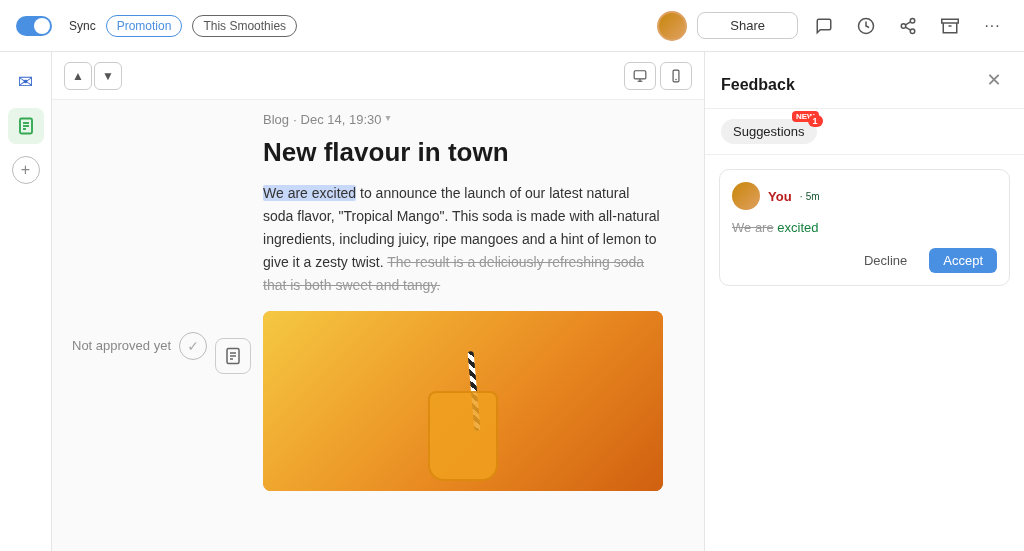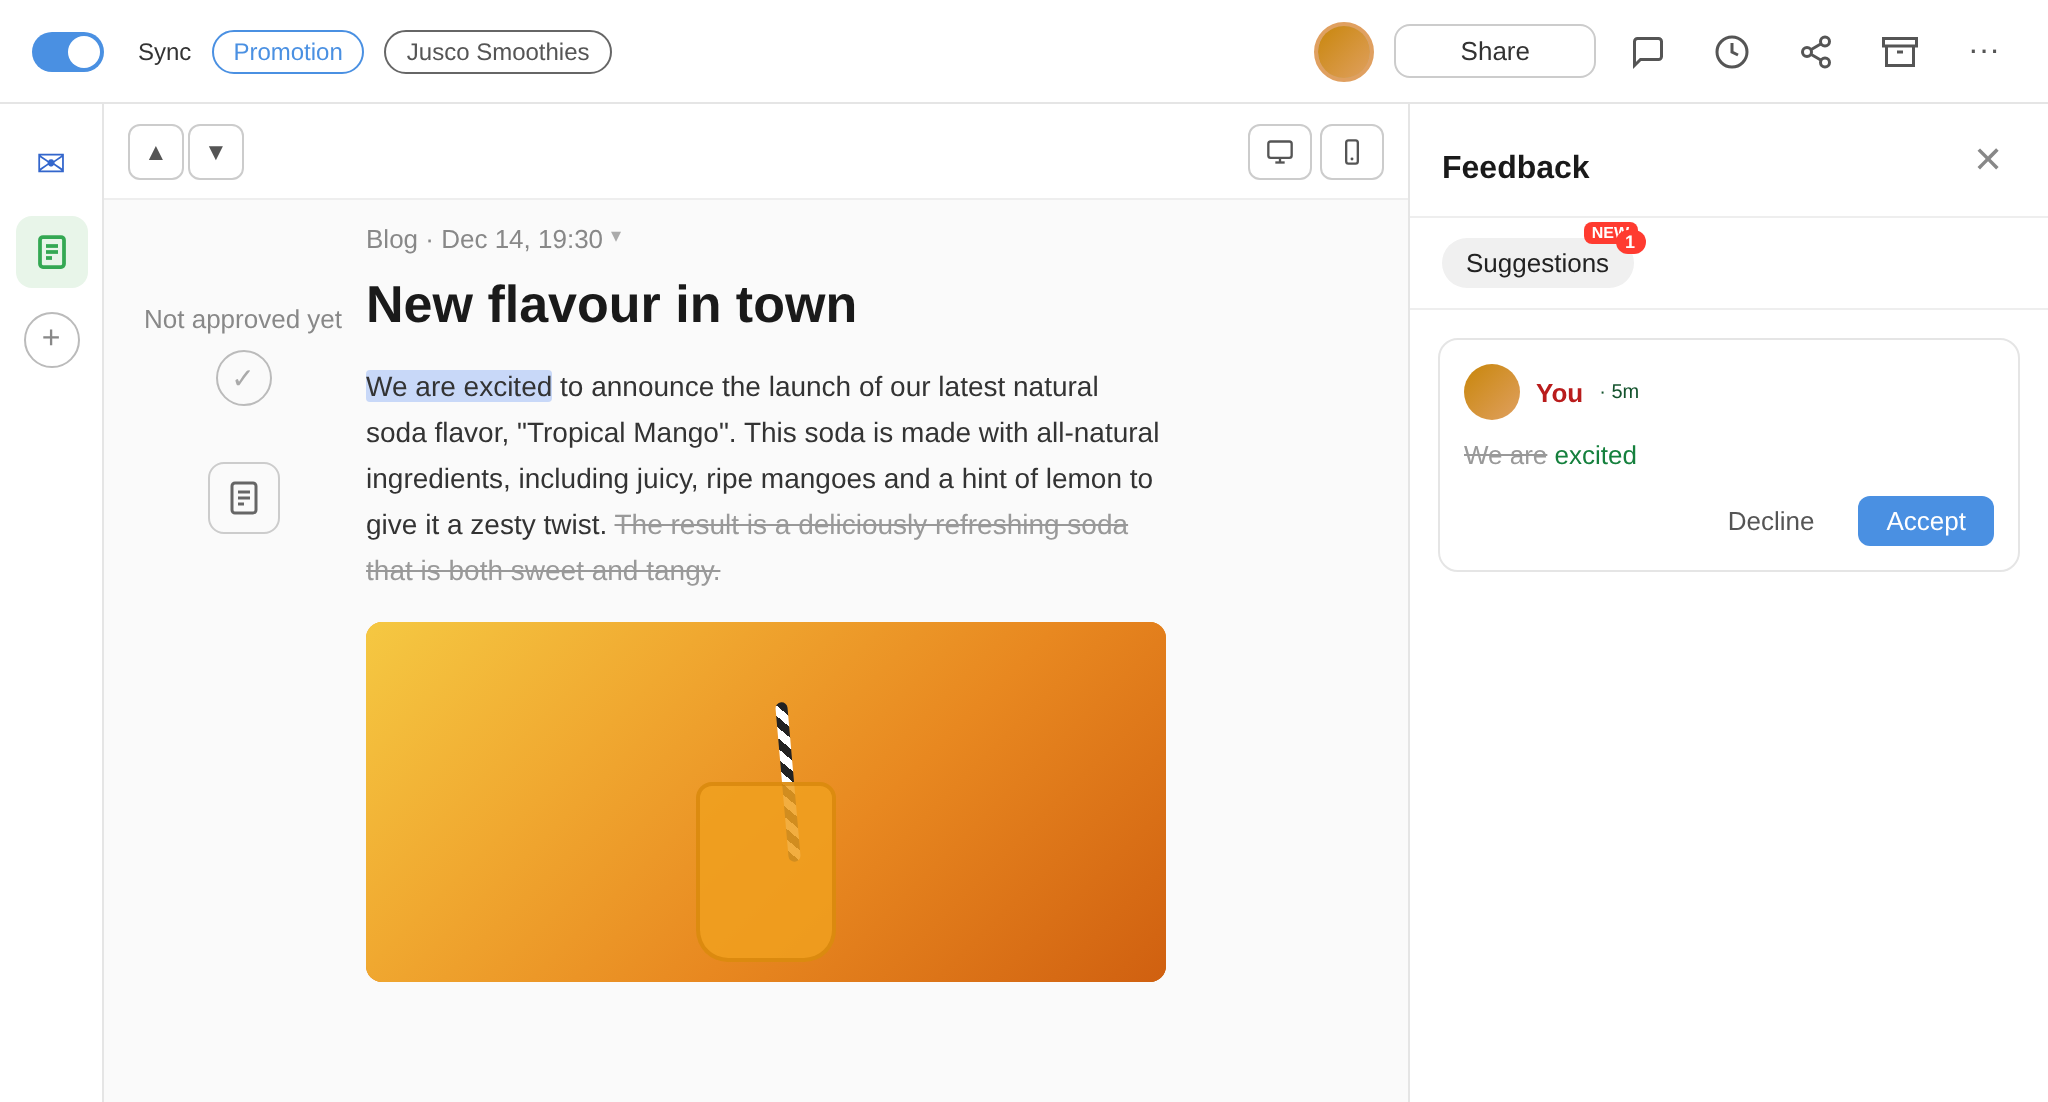--- a/index.html
+++ b/index.html
@@ -36,21 +36,21 @@
     
     .content-toolbar { height: 48px; display: flex; align-items: center; padding: 0 12px; gap: 8px; background: #fff; border-bottom: 1px solid #eee; flex-shrink: 0; }
     .nav-arrows { display: flex; gap: 2px; }
     .arrow-btn { width: 28px; height: 28px; border: 1.5px solid #ccc; border-radius: 6px; background: #fff; display: flex; align-items: center; justify-content: center; cursor: pointer; color: #555; font-size: 12px; }
     .content-spacer { flex: 1; }
     .view-toggle { display: flex; gap: 4px; }
     .view-btn { width: 32px; height: 28px; border: 1.5px solid #ccc; border-radius: 6px; background: #fff; display: flex; align-items: center; justify-content: center; cursor: pointer; color: #555; font-size: 14px; }
 
     
     .blog-wrapper { display: flex; flex: 1; overflow-y: auto; padding: 12px 20px; gap: 12px; }
-    .approval-col { display: flex; flex-direction: column; align-items: center; gap: 8px; padding-top: 40px; }
+    .approval-col { display: flex; flex-direction: row; align-items: center; gap: 8px; padding-top: 40px; }
     .not-approved { font-size: 13px; color: #888; white-space: nowrap; }
     .approve-check { width: 28px; height: 28px; border: 1.5px solid #bbb; border-radius: 50%; display: flex; align-items: center; justify-content: center; cursor: pointer; color: #aaa; font-size: 14px; }
     .doc-icon-float { width: 36px; height: 36px; border: 1.5px solid #ccc; border-radius: 8px; display: flex; align-items: center; justify-content: center; color: #777; font-size: 16px; cursor: pointer; margin-top: 20px; }
     .blog-content { flex: 1; max-width: 400px; }
     .blog-meta { font-size: 13px; color: #888; margin-bottom: 10px; display: flex; align-items: flex-start; gap: 4px; }
     .meta-chevron { font-size: 10px; color: #aaa; }
     .blog-title { font-size: 26px; font-weight: 700; color: #1a1a1a; margin-bottom: 14px; }
     .blog-body { font-size: 14px; line-height: 1.65; color: #333; }
     .highlight { background: #c8d8f8; border-radius: 2px; }
     .strikethrough { text-decoration: line-through; color: #999; }
@@ -96,21 +96,21 @@
 <body>
 
 <div class="topbar">
   <div class="sync-toggle">
     <div class="toggle-switch">
       <div class="toggle-knob"></div>
     </div>
     <span class="sync-label">Sync</span>
   </div>
   <span class="tag tag-promotion">Promotion</span>
-  <span class="tag tag-jusco">Jusco Smoothies</span>
+  <span class="tag tag-jusco">This Smoothies</span>
   <div class="spacer"></div>
   <div class="avatar-btn">
     <div class="avatar-img"></div>
   </div>
   <button class="share-btn">Share</button>
   <div class="icon-btn">
     <svg width="18" height="18" viewBox="0 0 24 24" fill="none" stroke="#555" stroke-width="2">
         <path d="M21 15a2 2 0 0 1-2 2H7l-4 4V5a2 2 0 0 1 2-2h14a2 2 0 0 1 2 2z"></path>
       </svg>
   </div>

